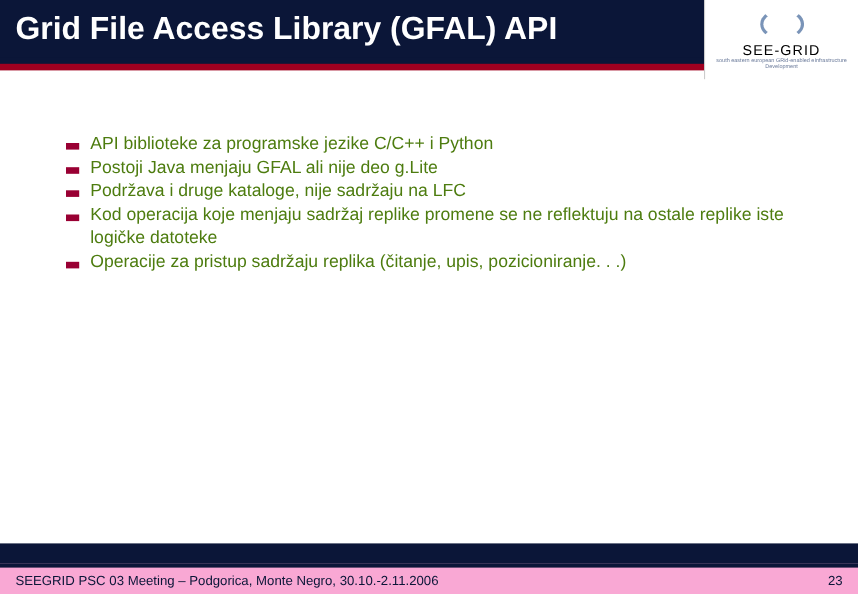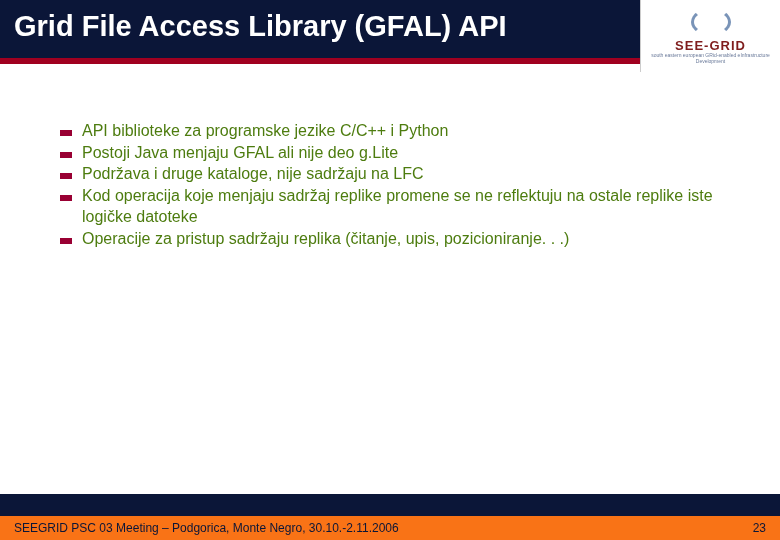--- a/index.html
+++ b/index.html
@@ -70,21 +70,21 @@
     color: #2a4a7a;
   }
   .logo-swirl {
     width: 40px; height: 28px;
     border: 3px solid #7a94b8;
     border-radius: 50%;
     border-top-color: transparent;
     border-bottom-color: transparent;
     margin-bottom: 2px;
   }
-  .logo-name { font-weight: bold; font-size: 13px; letter-spacing: 1px; color:#7f1d1d;}
+  .logo-name { font-weight: normal; font-size: 13px; letter-spacing: 1px; color:#000000;}
   .logo-sub { font-size: 5px; color:#6a7a9a; text-align:center; line-height:1.1; padding:0 4px;}
   .body-area {
     padding: 48px 30px 0 30px;
     width: 100%;
   }
   ul.top {
     list-style: none;
     margin-left: 30px;
   }
   ul.top > li {
@@ -125,21 +125,21 @@
     height: 8px;
     background: #000;
   }
   .footer {
     position: absolute;
     bottom: 0;
     left: 0;
     width: 100%;
     height: 28px;
     border-top: 4px solid #0b1638;
-    background: #f97316;
+    background: #f9a8d4;
     display: flex;
     align-items: center;
     justify-content: space-between;
     padding: 0 14px;
     font-size: 12px;
     color: #0b1638;
   }
   .footer-band {
     position: absolute;
     bottom: 28px;

